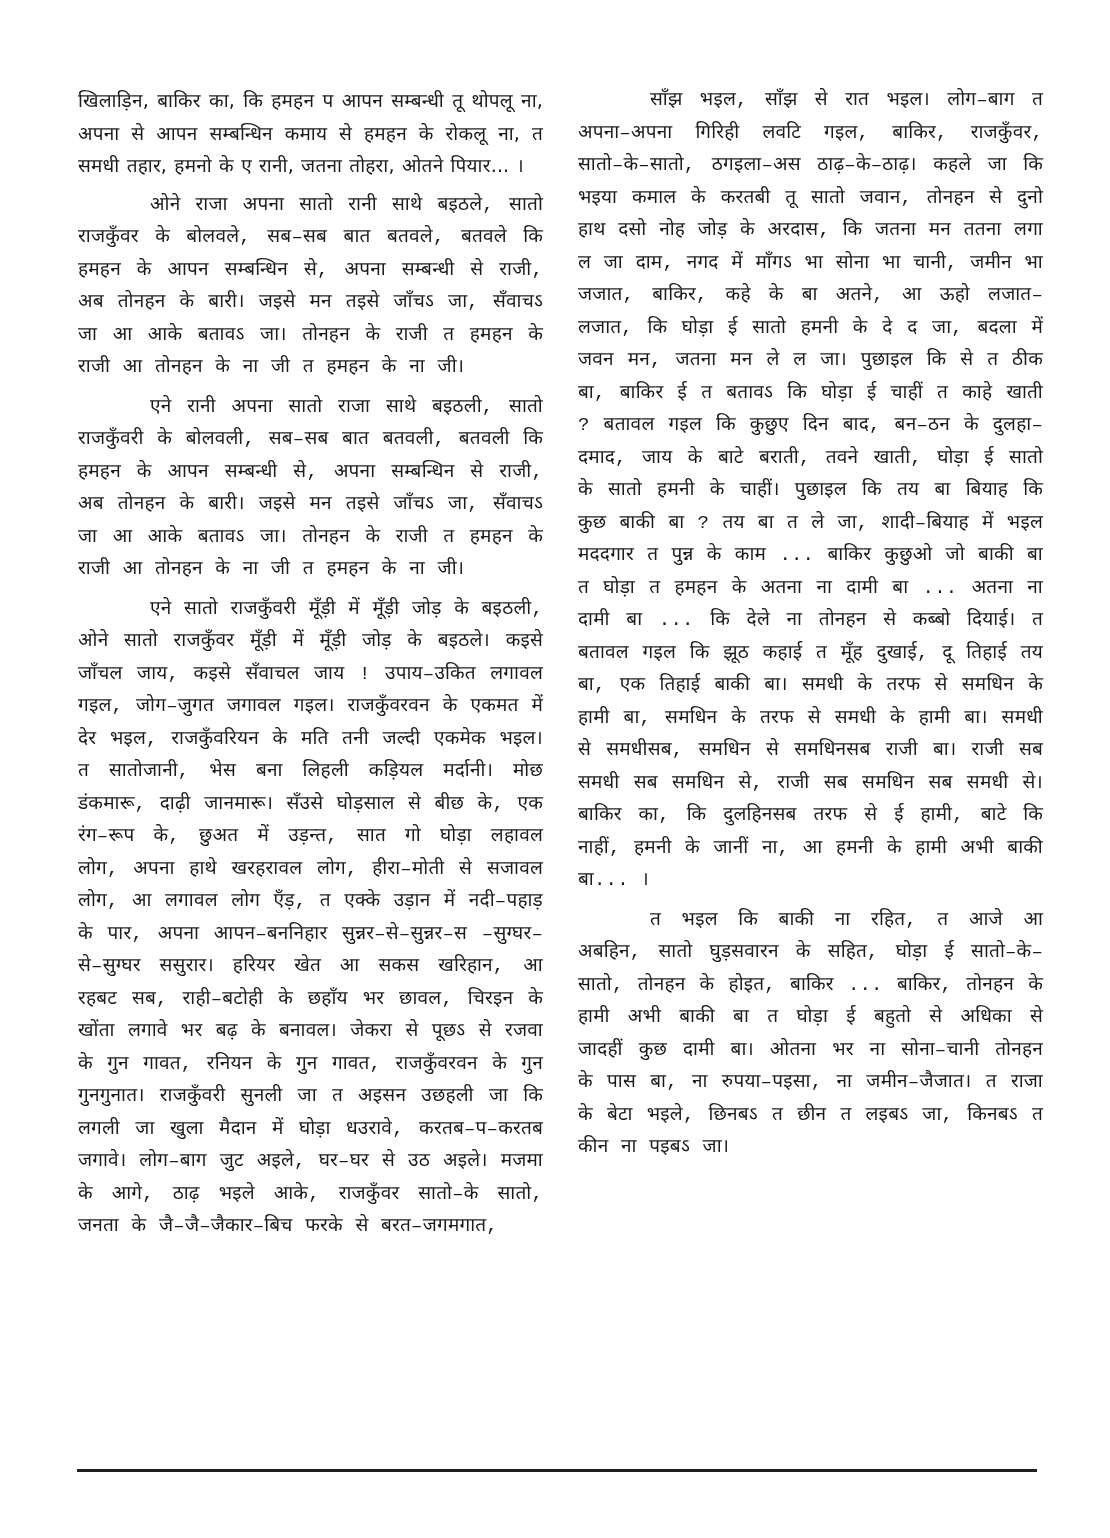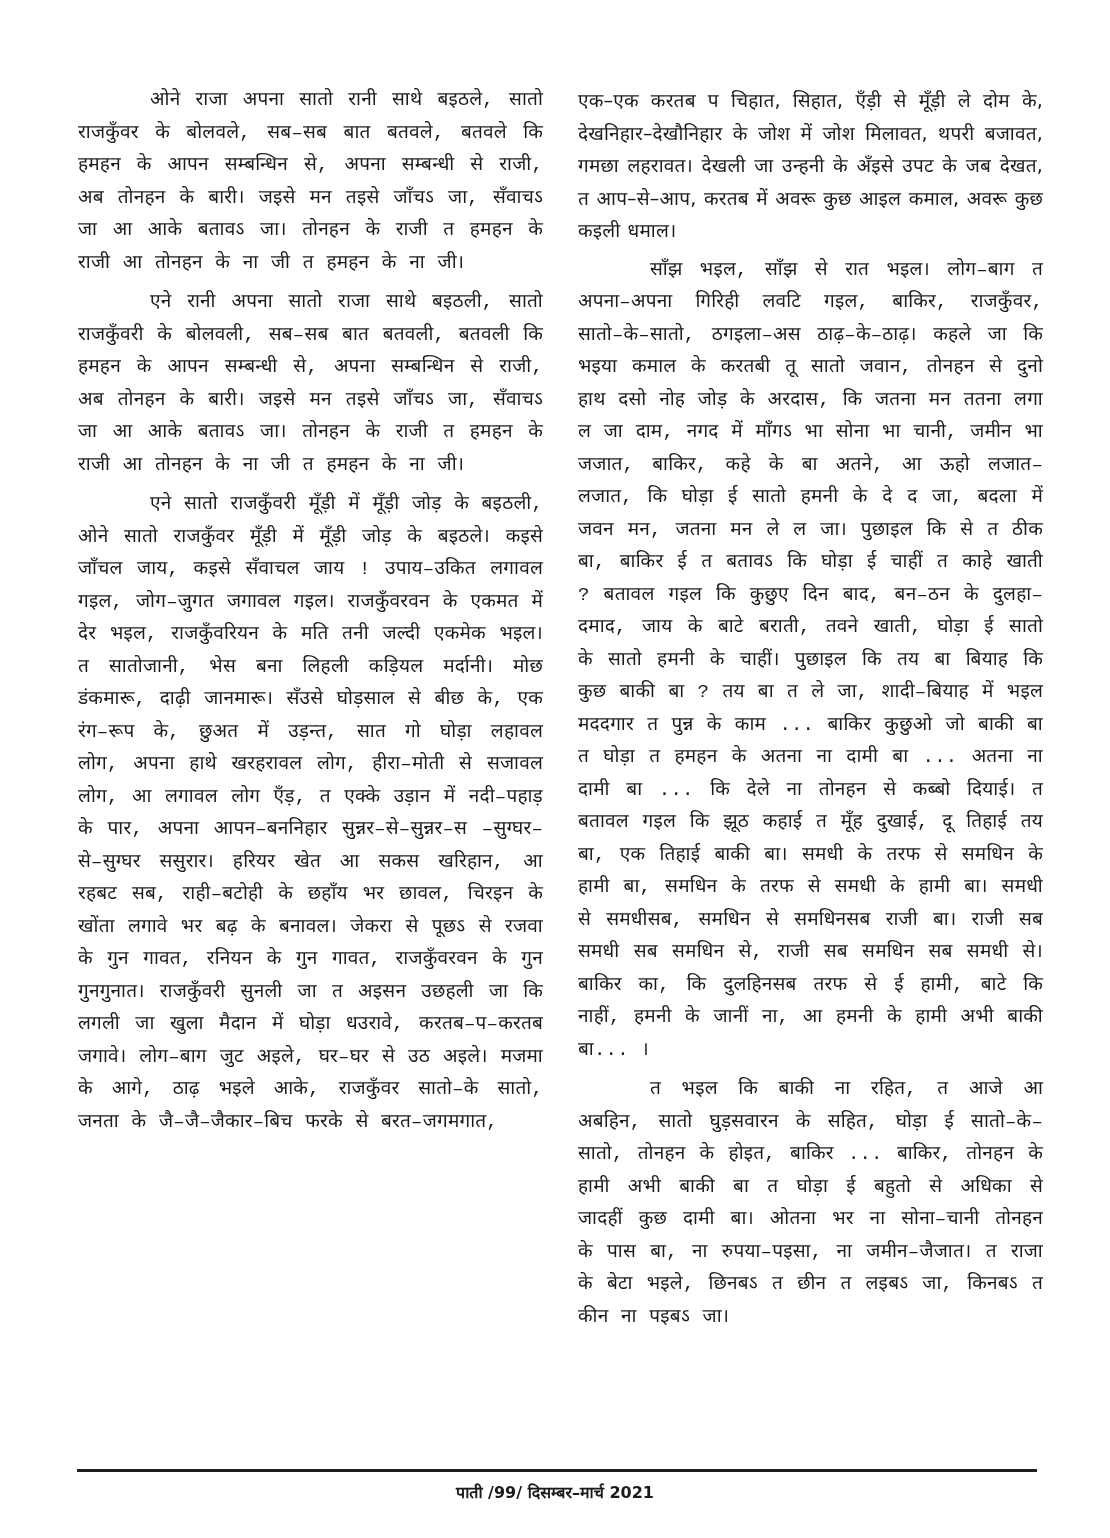--- a/index.html
+++ b/index.html
@@ -19,27 +19,26 @@
   .footer-text { position: absolute; left: 0; width: 1110px; top: 1481px;
                  text-align: center; font-size: 16px; font-weight: bold;
                  font-family: "DejaVu Sans", sans-serif; color: #1a1a1a; }
 </style>
 </head>
 <body>
 
 <div class="page">
 
   <div class="col col-left">
+    <p class="para">खिलाड़िन, बाकिर का, कि हमहन प आपन सम्बन्धी तू थोपलू ना, अपना से आपन सम्बन्धिन कमाय से हमहन के रोकलू ना, त समधी तहार, हमनो के ए रानी, जतना तोहरा, ओतने पियार... ।</p>
     <p class="para indent">ओने राजा अपना सातो रानी साथे बइठले, सातो राजकुँवर के बोलवले, सब–सब बात बतवले, बतवले कि हमहन के आपन सम्बन्धिन से, अपना सम्बन्धी से राजी, अब तोनहन के बारी। जइसे मन तइसे जाँचऽ जा, सँवाचऽ जा आ आके बतावऽ जा। तोनहन के राजी त हमहन के राजी आ तोनहन के ना जी त हमहन के ना जी।</p>
     <p class="para indent">एने रानी अपना सातो राजा साथे बइठली, सातो राजकुँवरी के बोलवली, सब–सब बात बतवली, बतवली कि हमहन के आपन सम्बन्धी से, अपना सम्बन्धिन से राजी, अब तोनहन के बारी। जइसे मन तइसे जाँचऽ जा, सँवाचऽ जा आ आके बतावऽ जा। तोनहन के राजी त हमहन के राजी आ तोनहन के ना जी त हमहन के ना जी।</p>
     <p class="para indent">एने सातो राजकुँवरी मूँड़ी में मूँड़ी जोड़ के बइठली, ओने सातो राजकुँवर मूँड़ी में मूँड़ी जोड़ के बइठले। कइसे जाँचल जाय, कइसे सँवाचल जाय ! उपाय–उकित लगावल गइल, जोग–जुगत जगावल गइल। राजकुँवरवन के एकमत में देर भइल, राजकुँवरियन के मति तनी जल्दी एकमेक भइल। त सातोजानी, भेस बना लिहली कड़ियल मर्दानी। मोछ डंकमारू, दाढ़ी जानमारू। सँउसे घोड़साल से बीछ के, एक रंग–रूप के, छुअत में उड़न्त, सात गो घोड़ा लहावल लोग, अपना हाथे खरहरावल लोग, हीरा–मोती से सजावल लोग, आ लगावल लोग एँड़, त एक्के उड़ान में नदी–पहाड़ के पार, अपना आपन–बननिहार सुन्नर–से–सुन्नर–स –सुग्घर–से–सुग्घर ससुरार। हरियर खेत आ सकस खरिहान, आ रहबट सब, राही–बटोही के छहाँय भर छावल, चिरइन के खोंता लगावे भर बढ़ के बनावल। जेकरा से पूछऽ से रजवा के गुन गावत, रनियन के गुन गावत, राजकुँवरवन के गुन गुनगुनात। राजकुँवरी सुनली जा त अइसन उछहली जा कि लगली जा खुला मैदान में घोड़ा धउरावे, करतब–प–करतब जगावे। लोग–बाग जुट अइले, घर–घर से उठ अइले। मजमा के आगे, ठाढ़ भइले आके, राजकुँवर सातो–के सातो, जनता के जै–जै–जैकार–बिच फरके से बरत–जगमगात,</p>
   </div>
 
   <div class="col col-right">
-    <p class="para">एक–एक करतब प चिहात, सिहात, एँड़ी से मूँड़ी ले दोम के, देखनिहार–देखौनिहार के जोश में जोश मिलावत, थपरी बजावत, गमछा लहरावत। देखली जा उन्हनी के अँइसे उपट के जब देखत, त आप–से–आप, करतब में अवरू कुछ आइल कमाल, अवरू कुछ कइली धमाल।</p>
     <p class="para indent">साँझ भइल, साँझ से रात भइल। लोग–बाग त अपना–अपना गिरिही लवटि गइल, बाकिर, राजकुँवर, सातो–के–सातो, ठगइला–अस ठाढ़–के–ठाढ़। कहले जा कि भइया कमाल के करतबी तू सातो जवान, तोनहन से दुनो हाथ दसो नोह जोड़ के अरदास, कि जतना मन ततना लगा ल जा दाम, नगद में माँगऽ भा सोना भा चानी, जमीन भा जजात, बाकिर, कहे के बा अतने, आ ऊहो लजात–लजात, कि घोड़ा ई सातो हमनी के दे द जा, बदला में जवन मन, जतना मन ले ल जा। पुछाइल कि से त ठीक बा, बाकिर ई त बतावऽ कि घोड़ा ई चाहीं त काहे खाती ? बतावल गइल कि कुछुए दिन बाद, बन–ठन के दुलहा–दमाद, जाय के बाटे बराती, तवने खाती, घोड़ा ई सातो के सातो हमनी के चाहीं। पुछाइल कि तय बा बियाह कि कुछ बाकी बा ? तय बा त ले जा, शादी–बियाह में भइल मददगार त पुन्न के काम ... बाकिर कुछुओ जो बाकी बा त घोड़ा त हमहन के अतना ना दामी बा ... अतना ना दामी बा ... कि देले ना तोनहन से कब्बो दियाई। त बतावल गइल कि झूठ कहाई त मूँह दुखाई, दू तिहाई तय बा, एक तिहाई बाकी बा। समधी के तरफ से समधिन के हामी बा, समधिन के तरफ से समधी के हामी बा। समधी से समधीसब, समधिन से समधिनसब राजी बा। राजी सब समधी सब समधिन से, राजी सब समधिन सब समधी से। बाकिर का, कि दुलहिनसब तरफ से ई हामी, बाटे कि नाहीं, हमनी के जानीं ना, आ हमनी के हामी अभी बाकी बा... ।</p>
     <p class="para indent">त भइल कि बाकी ना रहित, त आजे आ अबहिन, सातो घुड़सवारन के सहित, घोड़ा ई सातो–के–सातो, तोनहन के होइत, बाकिर ... बाकिर, तोनहन के हामी अभी बाकी बा त घोड़ा ई बहुतो से अधिका से जादहीं कुछ दामी बा। ओतना भर ना सोना–चानी तोनहन के पास बा, ना रुपया–पइसा, ना जमीन–जैजात। त राजा के बेटा भइले, छिनबऽ त छीन त लइबऽ जा, किनबऽ त कीन ना पइबऽ जा।</p>
   </div>
 
   <div class="footer-rule"></div>
-  <div class="footer-text">पाती /99/ दिसम्बर–मार्च 2021</div>
 
 </div>
 
 </body></html>

